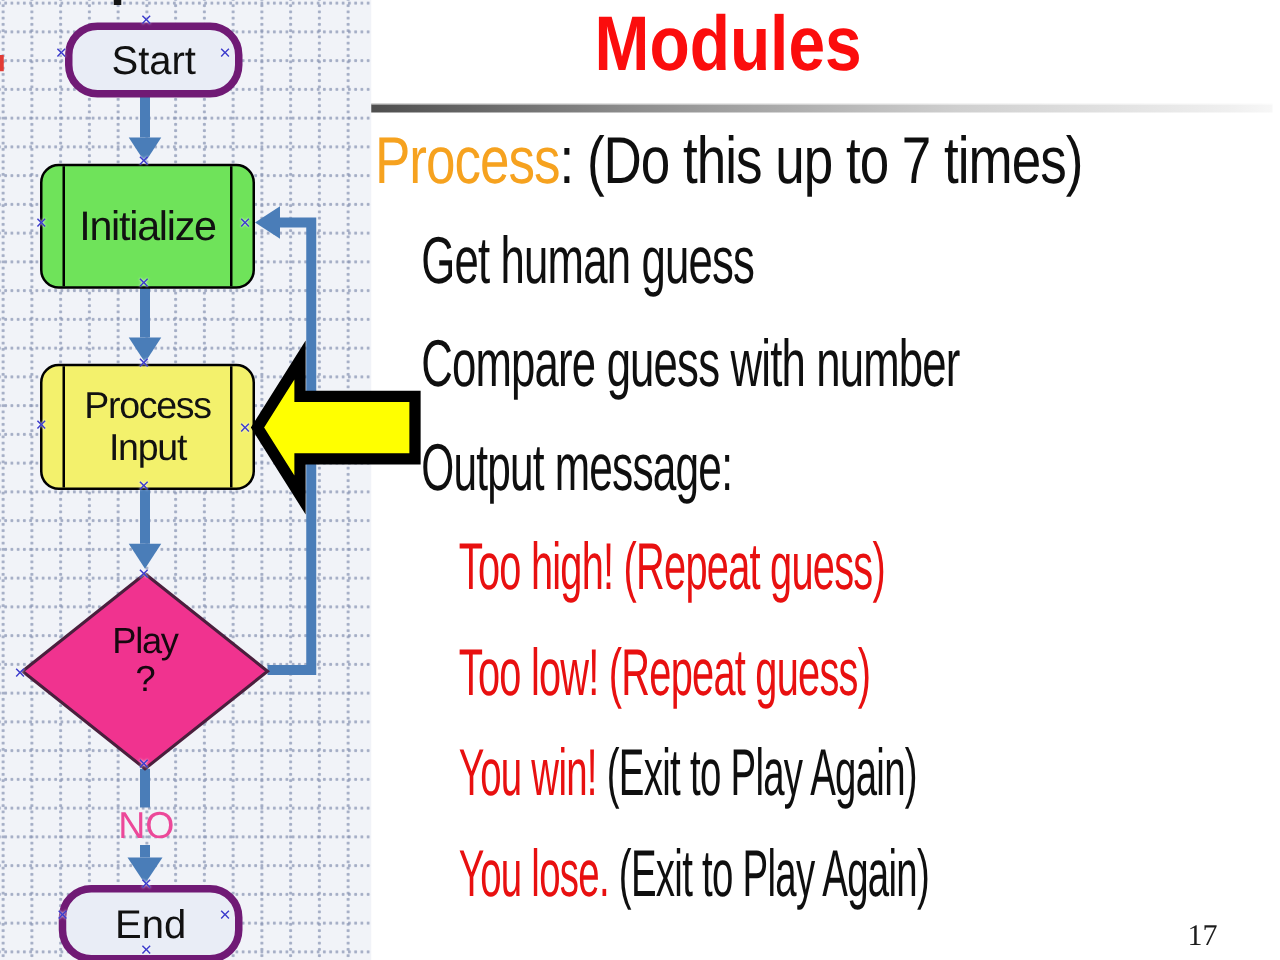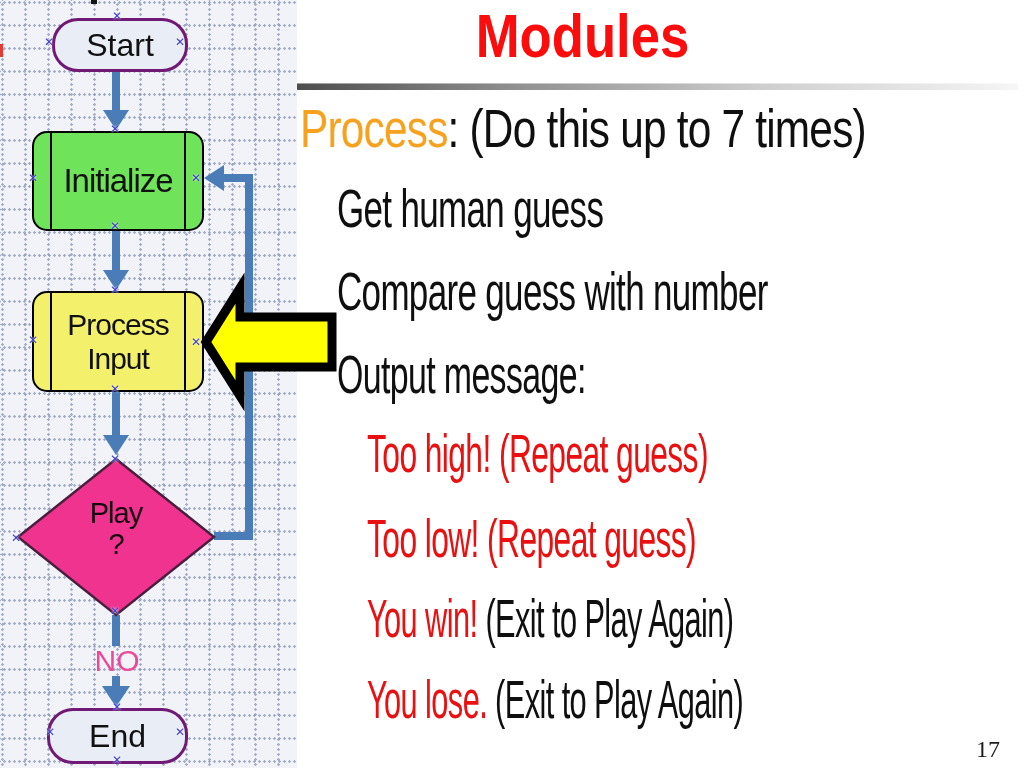--- a/index.html
+++ b/index.html
@@ -13,21 +13,21 @@
       radial-gradient(circle, rgba(138,150,180,.75) 1px, transparent 1.5px),
       radial-gradient(circle, rgba(138,150,180,.75) 1px, transparent 1.5px);
     background-size:5px 23px,23px 5px;
     background-position:2px 14px,14px 2px;}
 
   svg.layer{position:absolute;left:0;top:0;pointer-events:none;}
 
   
   .node{position:absolute;display:flex;align-items:center;justify-content:center;
         color:#111;text-align:center;z-index:3;border-radius:15px;}
-  .stadium{background:#e9edf6;border:3px solid #701a75;border-radius:26px;
+  .stadium{background:#e9edf6;border:6px solid #701a75;border-radius:26px;
            font-size:32px;}
   .module{border:2px solid #000;font-size:30px;letter-spacing:-1px;line-height:34px;}
   .module .stripe{position:absolute;top:0;bottom:0;width:2px;background:#000;}
   .stripe.l{left:16px;} .stripe.r{right:16px;}
   .diamond-label{position:absolute;left:64px;top:498px;width:104px;z-index:4;
       font-size:29px;line-height:31px;color:#16080f;text-align:center;letter-spacing:-1px;}
   .no-label{position:absolute;left:89px;top:644px;width:56px;z-index:4;
       font-size:30px;color:#ec4899;text-align:center;}
 
   
@@ -49,21 +49,21 @@
       color:#0f0f0f;transform-origin:left top;line-height:1;}
   .l1{left:300px;top:102px;transform:scaleX(.80);}
   .l2{left:337px;top:182px;transform:scaleX(.66);}
   .l3{left:337px;top:265px;transform:scaleX(.66);}
   .l4{left:337px;top:348px;transform:scaleX(.64);}
   .l5{left:367px;top:427px;transform:scaleX(.60);color:#e81010;}
   .l6{left:367px;top:512px;transform:scaleX(.60);color:#e81010;}
   .l7{left:367px;top:592px;transform:scaleX(.58);}
   .l8{left:367px;top:673px;transform:scaleX(.58);}
   .red{color:#e81010;} .orange{color:#f6a21f;}
-  .pagenum{position:absolute;left:976px;top:736px;font-size:24px;color:#1c1c1c;
+  .pagenum{position:absolute;left:950px;top:736px;font-size:24px;color:#1c1c1c;
            font-family:"Liberation Serif",serif;}
 </style>
 </head>
 <body>
 
 <div id="slide">
 
   <div class="gridpanel"></div>
   <div class="tick-top"></div>
   <div class="tick-red"></div>

